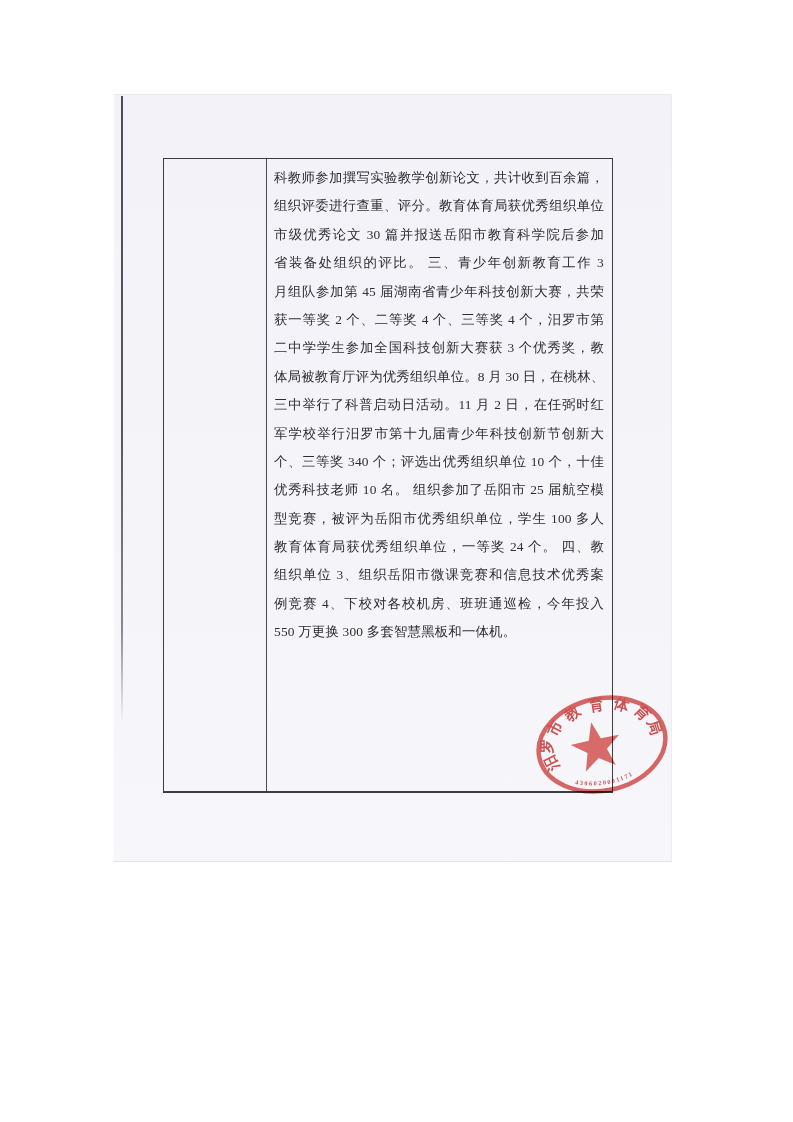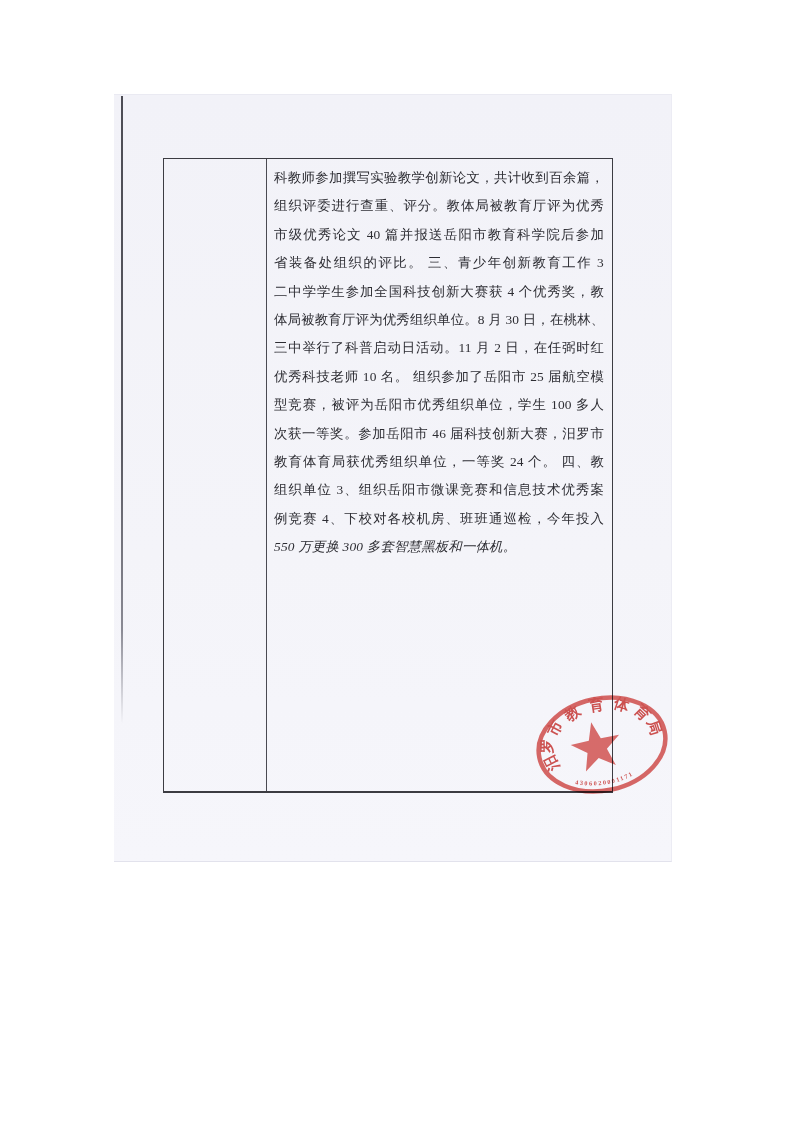--- a/index.html
+++ b/index.html
@@ -60,21 +60,20 @@
     font-size: 13.4px;
     color: #2d2d33;
     text-align: justify;
     text-align-last: justify;
     text-justify: inter-character;
     white-space: nowrap;
     letter-spacing: 0.2px;
   }
   .line:last-child {
     text-align-last: left;
-    font-style: italic;
   }
   
   .seal {
     position: absolute;
     left: 406px;
     top: 586px;
     width: 170px;
     height: 128px;
     mix-blend-mode: multiply;
     opacity: 0.88;
@@ -88,29 +87,32 @@
 <body>
 
 <div class="screen">
   <div class="paper">
     <div class="page-edge"></div>
 
     <div class="doc-table">
       <div class="cell-left"></div>
       <div class="cell-right">
         <div class="line">科教师参加撰写实验教学创新论文，共计收到百余篇，</div>
-        <div class="line">组织评委进行查重、评分。教体局被教育厅评为优秀</div>
-        <div class="line">市级优秀论文 40 篇并报送岳阳市教育科学院后参加</div>
+        <div class="line">组织评委进行查重、评分。教育体育局获优秀组织单位</div>
+        <div class="line">市级优秀论文 30 篇并报送岳阳市教育科学院后参加</div>
         <div class="line">省装备处组织的评比。 三、青少年创新教育工作 3</div>
-        <div class="line">二中学学生参加全国科技创新大赛获 4 个优秀奖，教</div>
+        <div class="line">月组队参加第 45 届湖南省青少年科技创新大赛，共荣</div>
+        <div class="line">获一等奖 2 个、二等奖 4 个、三等奖 4 个，汨罗市第</div>
+        <div class="line">二中学学生参加全国科技创新大赛获 3 个优秀奖，教</div>
         <div class="line">体局被教育厅评为优秀组织单位。8 月 30 日，在桃林、</div>
         <div class="line">三中举行了科普启动日活动。11 月 2 日，在任弼时红</div>
+        <div class="line">军学校举行汨罗市第十九届青少年科技创新节创新大</div>
+        <div class="line">个、三等奖 340 个；评选出优秀组织单位 10 个，十佳</div>
         <div class="line">优秀科技老师 10 名。 组织参加了岳阳市 25 届航空模</div>
         <div class="line">型竞赛，被评为岳阳市优秀组织单位，学生 100 多人</div>
-        <div class="line">次获一等奖。参加岳阳市 46 届科技创新大赛，汨罗市</div>
         <div class="line">教育体育局获优秀组织单位，一等奖 24 个。 四、教</div>
         <div class="line">组织单位 3、组织岳阳市微课竞赛和信息技术优秀案</div>
         <div class="line">例竞赛 4、下校对各校机房、班班通巡检，今年投入</div>
         <div class="line">550 万更换 300 多套智慧黑板和一体机。</div>
       </div>
     </div>
 
     <svg class="seal" viewBox="0 0 170 125">
       <g transform="rotate(-12 82 62)">
         <ellipse cx="82" cy="62" rx="64" ry="46" fill="none" stroke="#d5433f" stroke-width="4.5" stroke-opacity="0.9"></ellipse>

